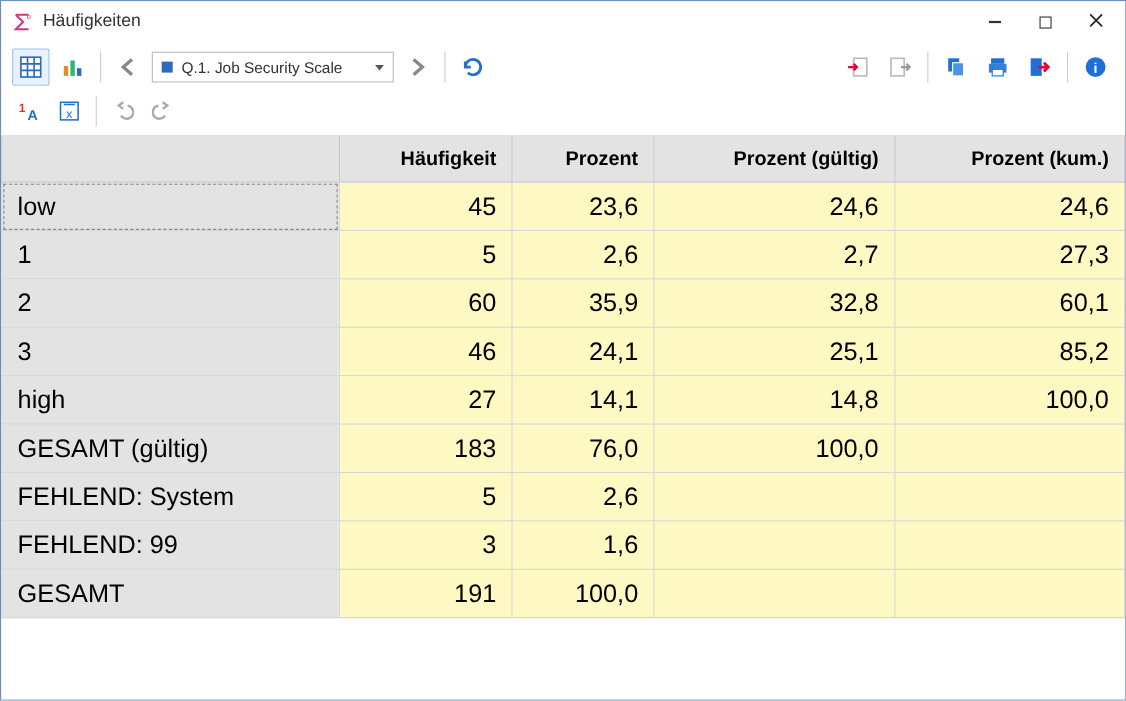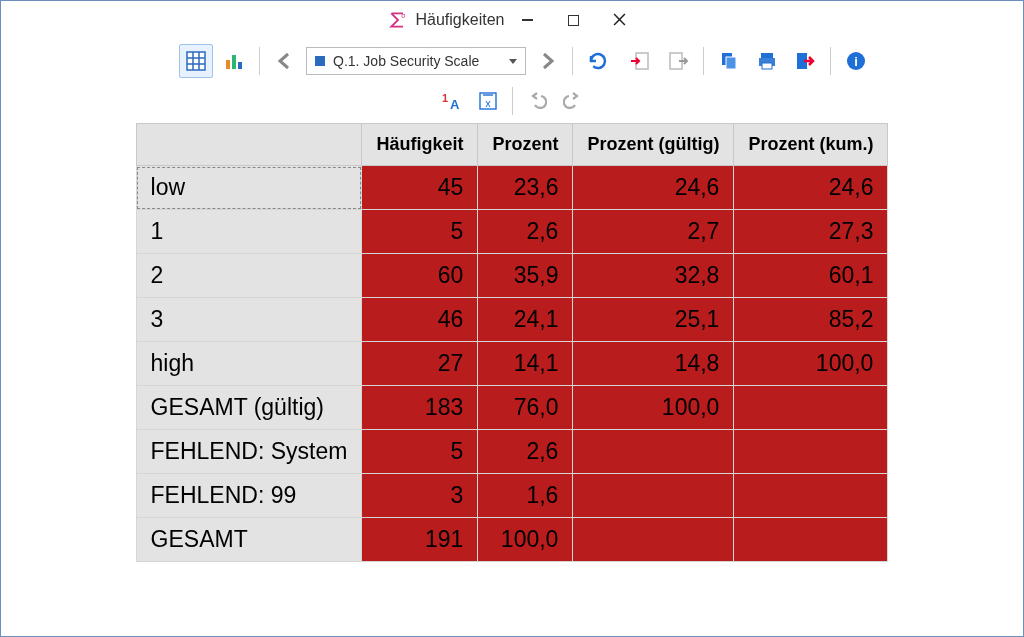--- a/index.html
+++ b/index.html
@@ -1,45 +1,45 @@
 <!DOCTYPE html>
 <html><head>
 <meta charset="utf-8">
 <style>
   * { box-sizing: border-box; }
   html, body { margin: 0; padding: 0; font-family: "Segoe UI", Arial, sans-serif; font-size: 15px; background: #fff; }
-  .window { width: 1024px; height: 637px; border: 1px solid #6a8fbf; display: flex; flex-direction: column; background: #fff; align-items: center; }
+  .window { width: 1024px; height: 637px; border: 1px solid #6a8fbf; display: flex; flex-direction: column; background: #fff; }
   .titlebar { height: 38px; display: flex; align-items: center; padding: 0 4px 0 10px; color: #333; }
   .title-icon { width: 20px; height: 20px; display: inline-flex; align-items: center; justify-content: center; margin-right: 8px; color: #d14; }
   .titlebar .title-text { flex: 0 0 auto; font-size: 16px; }
   .title-spacer { flex: 1; }
   .win-btn { width: 46px; height: 38px; display: inline-flex; align-items: center; justify-content: center; color: #333; cursor: default; }
   .win-btn .sq { width: 11px; height: 11px; border: 1.5px solid #333; }
   .win-btn .min { width: 11px; height: 1.5px; background: #333; }
   .win-btn .x svg { width: 13px; height: 13px; }
 
-  .toolbar { height: 44px; display: flex; align-items: center; padding: 4px 10px; gap: 4px; border-bottom: 0; margin-left: 28px; }
+  .toolbar { height: 44px; display: flex; align-items: center; padding: 4px 10px; gap: 4px; border-bottom: 0; }
   .tb-btn { width: 34px; height: 34px; display: inline-flex; align-items: center; justify-content: center; cursor: default; border: 1px solid transparent; border-radius: 2px; }
   .tb-btn.active { background: #e8f2ff; border-color: #9fc3ee; }
   .sep { width: 1px; height: 28px; background: #ccc; margin: 0 4px; }
   .flex-spacer { flex: 1; }
   .var-dd { display: inline-flex; align-items: center; height: 28px; padding: 0 8px; border: 1px solid #bbb; background: #fff; gap: 8px; font-size: 14px; color: #333; min-width: 220px; }
   .var-dd .blue-sq { width: 10px; height: 10px; background: #2b6bbf; }
   .var-dd .dd-tri { margin-left: auto; width:0; height:0; border-left:4px solid transparent; border-right:4px solid transparent; border-top:5px solid #555; }
 
   .toolbar2 { height: 40px; display: flex; align-items: center; padding: 2px 10px 6px 10px; gap: 4px; }
   .tb-small { width: 32px; height: 32px; display: inline-flex; align-items:center; justify-content:center; cursor:default; border:1px solid transparent; }
 
   .table-wrap { flex: 1; overflow: auto; }
   table { width: 100%; border-collapse: collapse; padding-left: 36px; }
   th { background: #e3e3e3; font-weight: 700; text-align: right; padding: 10px 14px; border: 1px solid #c8c8c8; font-size: 18px; }
   th:first-child { text-align: left; }
   td { padding: 8px 14px; border: 1px solid #d6d6d6; font-size: 23px; }
   td.row-head { background: #e3e3e3; text-align: left; }
-  td.num { text-align: right; background: #b91c1c; }
+  td.num { text-align: right; background: #fef9c3; }
   tr.sel td.row-head { outline: 1px dashed #888; outline-offset: -2px; background:#e3e3e3; }
 </style>
 </head>
 <body>
 
 <div class="window">
 
   <div class="titlebar">
     <span class="title-icon">
       <svg viewBox="0 0 24 24" width="20" height="20">

